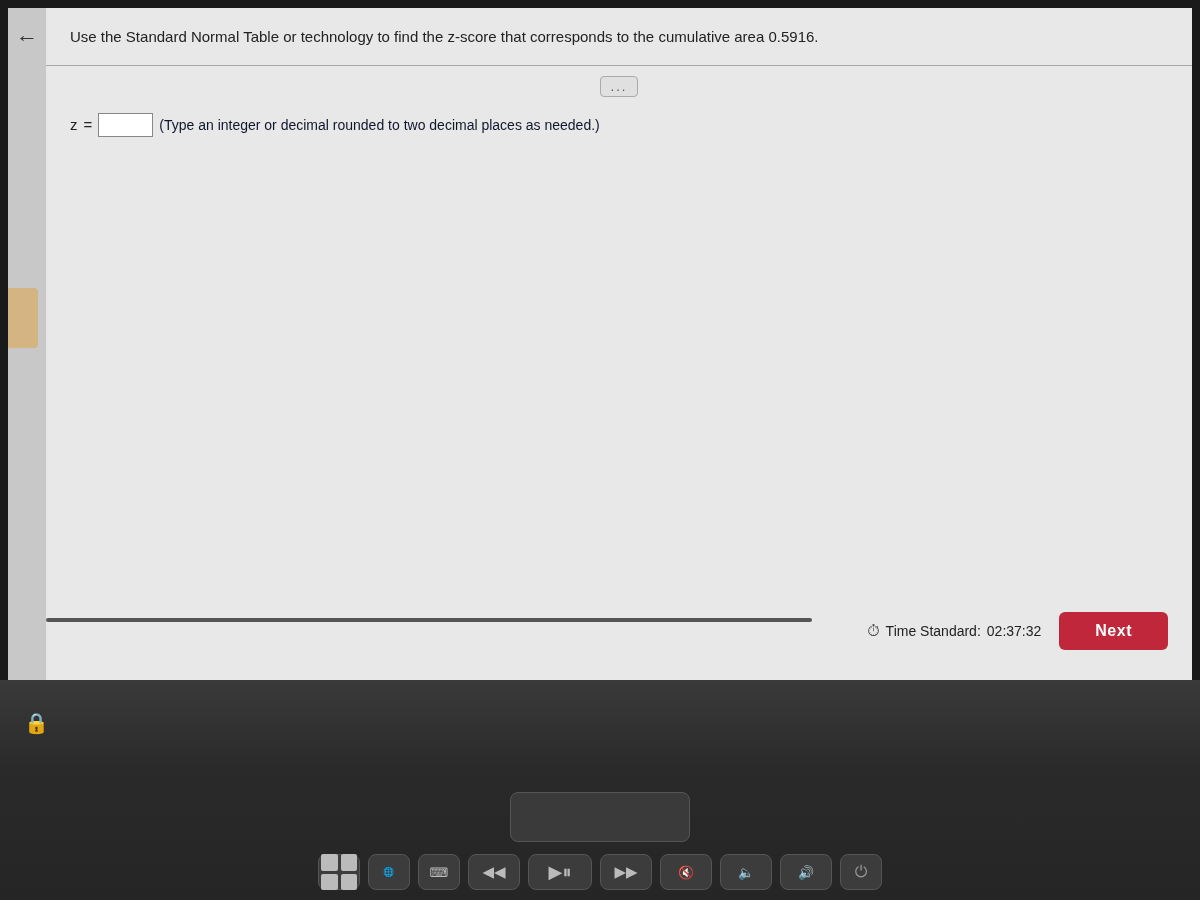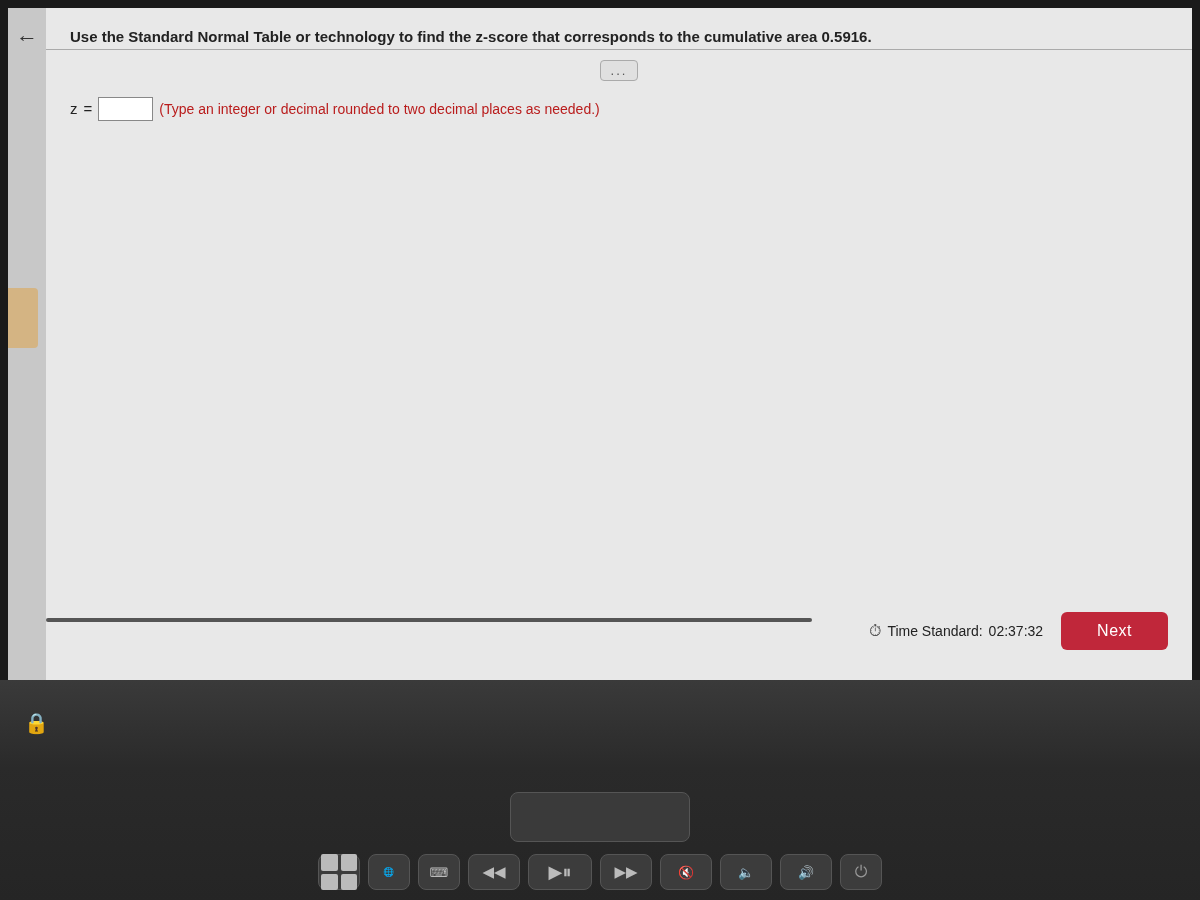--- a/index.html
+++ b/index.html
@@ -82,21 +82,21 @@
       right: 0;
       bottom: 0;
       background: #e8e8e8;
       padding: 18px 24px 10px 24px;
     }
 
     .question-text {
       font-size: 15px;
       color: #222;
       line-height: 1.5;
-      font-weight: bold;
+      margin-bottom: 16px;
     }
 
     
     .divider {
       border: none;
       border-top: 1.5px solid #aaa;
       margin: 0 -24px;
       margin-bottom: 18px;
     }
 
@@ -144,21 +144,21 @@
       height: 24px;
       border: 1.5px solid #888;
       background: white;
       font-size: 14px;
       padding: 0 4px;
       outline: none;
     }
 
     .instruction-text {
       font-size: 14px;
-      color: #b91c1c;
+      color: #0f172a;
     }
 
     
     .bottom-bar-line {
       position: absolute;
       bottom: 58px;
       left: 38px;
       right: 380px;
       height: 4px;
       background: #555;
@@ -189,21 +189,21 @@
       color: #333;
     }
 
     .next-btn {
       background: #c0273a;
       color: white;
       border: none;
       border-radius: 6px;
       padding: 10px 36px;
       font-size: 16px;
-      font-weight: 400;
+      font-weight: 700;
       cursor: pointer;
       letter-spacing: 0.5px;
     }
 
     
     .laptop-bottom {
       position: absolute;
       bottom: 0;
       left: 0;
       right: 0;

